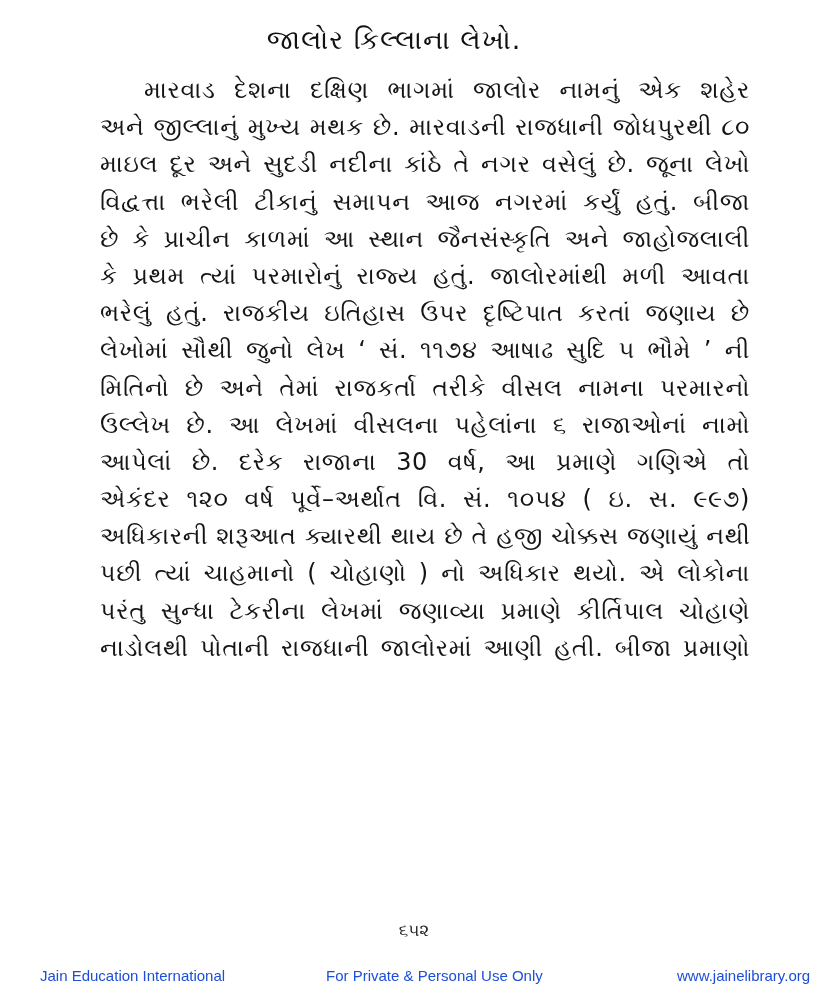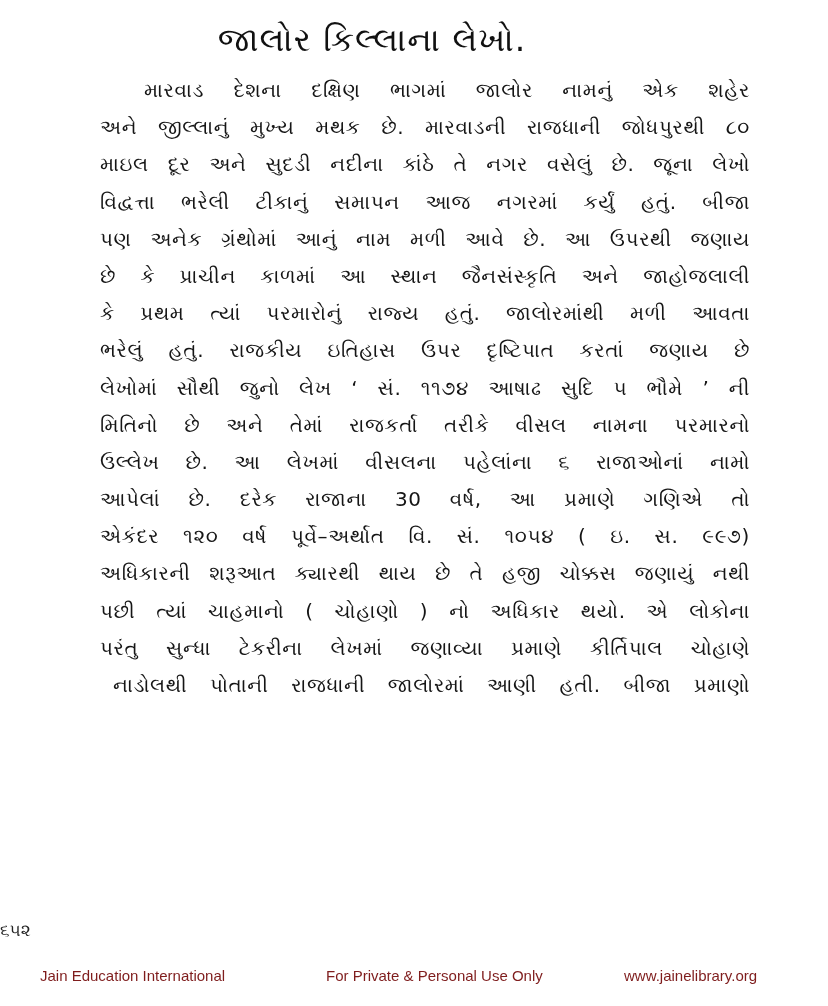--- a/index.html
+++ b/index.html
@@ -20,90 +20,90 @@
       left: 0; top: 0;
       width: 828px;
       height: 1006px;
     }
     .title {
       position: absolute;
       top: 20px;
       left: 0;
       width: 744px;
       text-align: center;
-      font-size: 33px;
+      font-size: 27px;
       line-height: 40px;
       letter-spacing: 1px;
       color: #111;
+      padding-left: 22px;
     }
     .body-text {
       position: absolute;
       left: 100px;
       top: 72px;
       width: 650px;
     }
     .line {
       display: block;
       height: 37.2px;
       line-height: 37.2px;
-      font-size: 20px;
+      font-size: 24px;
       white-space: nowrap;
       text-align: justify;
       text-align-last: justify;
       color: #151515;
       letter-spacing: 0.6px;
     }
     .line.indent {
       padding-left: 44px;
     }
     .line.last {
       text-align-last: justify;
-      margin-left: 13px;
     }
     .page-number {
       position: absolute;
       top: 918px;
       left: 0;
       width: 828px;
+      text-align: center;
       font-size: 17px;
       line-height: 24px;
       color: #222;
     }
     .footer {
       position: absolute;
       top: 962px;
       left: 0;
       width: 828px;
       height: 28px;
       font-family: "Liberation Sans", sans-serif;
       font-size: 15px;
       line-height: 28px;
-      color: #7f1d1d;
+      color: #1d4ed8;
     }
     .footer span {
       position: absolute;
       top: 0;
     }
     .footer .f-left { left: 40px; }
     .footer .f-center { left: 326px; text-align: center; }
-    .footer .f-right { left: 624px; }
+    .footer .f-right { left: 677px; }
   </style>
 </head>
 <body>
 
 <div class="page">
 
   <div class="title">જાલોર કિલ્લાના લેખો.</div>
 
   <div class="body-text">
     <span class="line indent">મારવાડ દેશના દક્ષિણ ભાગમાં જાલોર નામનું એક શહેર</span>
     <span class="line">અને જીલ્લાનું મુખ્ય મથક છે. મારવાડની રાજધાની જોધપુરથી ૮૦</span>
     <span class="line">માઇલ દૂર અને સુદડી નદીના કાંઠે તે નગર વસેલું છે. જૂના લેખો</span>
     <span class="line">વિદ્વત્તા ભરેલી ટીકાનું સમાપન આજ નગરમાં કર્યું હતું. બીજા</span>
-    <span class="line">પણ અનેક ગ્રંથોમાં આનું નામ મળી આવે છે. આ ઉપરથી જણાય</span>
     <span class="line">છે કે પ્રાચીન કાળમાં આ સ્થાન જૈનસંસ્કૃતિ અને જાહોજલાલી</span>
     <span class="line">કે પ્રથમ ત્યાં પરમારોનું રાજ્ય હતું. જાલોરમાંથી મળી આવતા</span>
     <span class="line">ભરેલું હતું. રાજકીય ઇતિહાસ ઉપર દૃષ્ટિપાત કરતાં જણાય છે</span>
     <span class="line">લેખોમાં સૌથી જુનો લેખ ‘ સં. ૧૧૭૪ આષાઢ સુદિ ૫ ભૌમે ’ ની</span>
     <span class="line">મિતિનો છે અને તેમાં રાજકર્તા તરીકે વીસલ નામના પરમારનો</span>
     <span class="line">ઉલ્લેખ છે. આ લેખમાં વીસલના પહેલાંના ૬ રાજાઓનાં નામો</span>
     <span class="line">આપેલાં છે. દરેક રાજાના 30 વર્ષ, આ પ્રમાણે ગણિએ તો</span>
     <span class="line">એકંદર ૧૨૦ વર્ષ પૂર્વે–અર્થાત વિ. સં. ૧૦૫૪ ( ઇ. સ. ૯૯૭)</span>
     <span class="line">અધિકારની શરૂઆત ક્યારથી થાય છે તે હજી ચોક્કસ જણાયું નથી</span>
     <span class="line">પછી ત્યાં ચાહમાનો ( ચોહાણો ) નો અધિકાર થયો. એ લોકોના</span>

